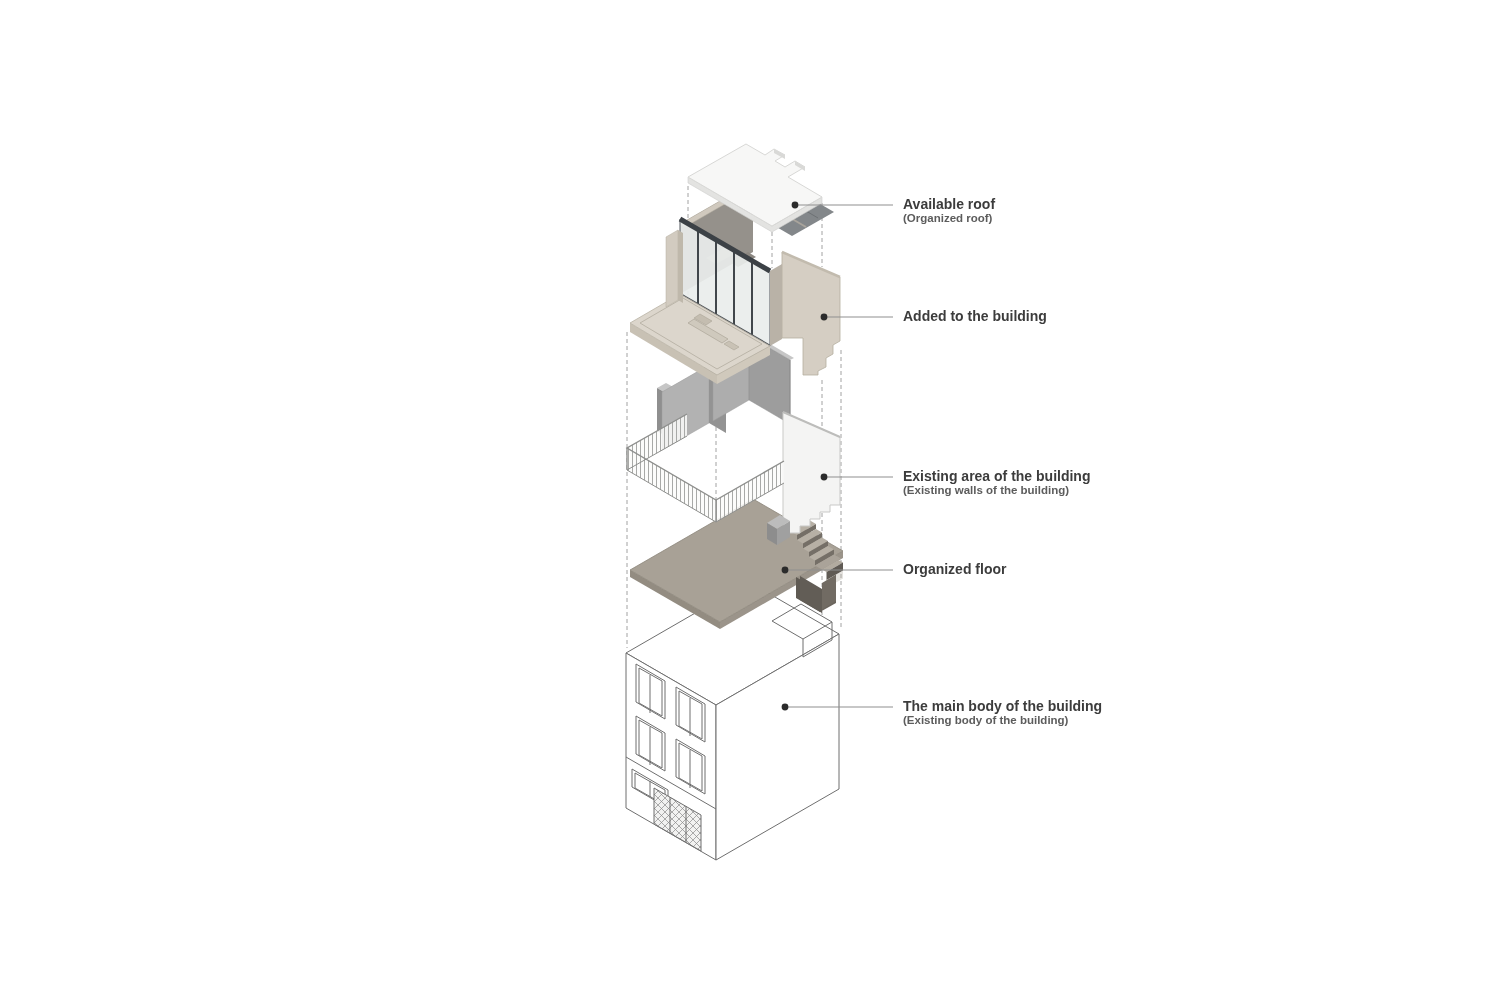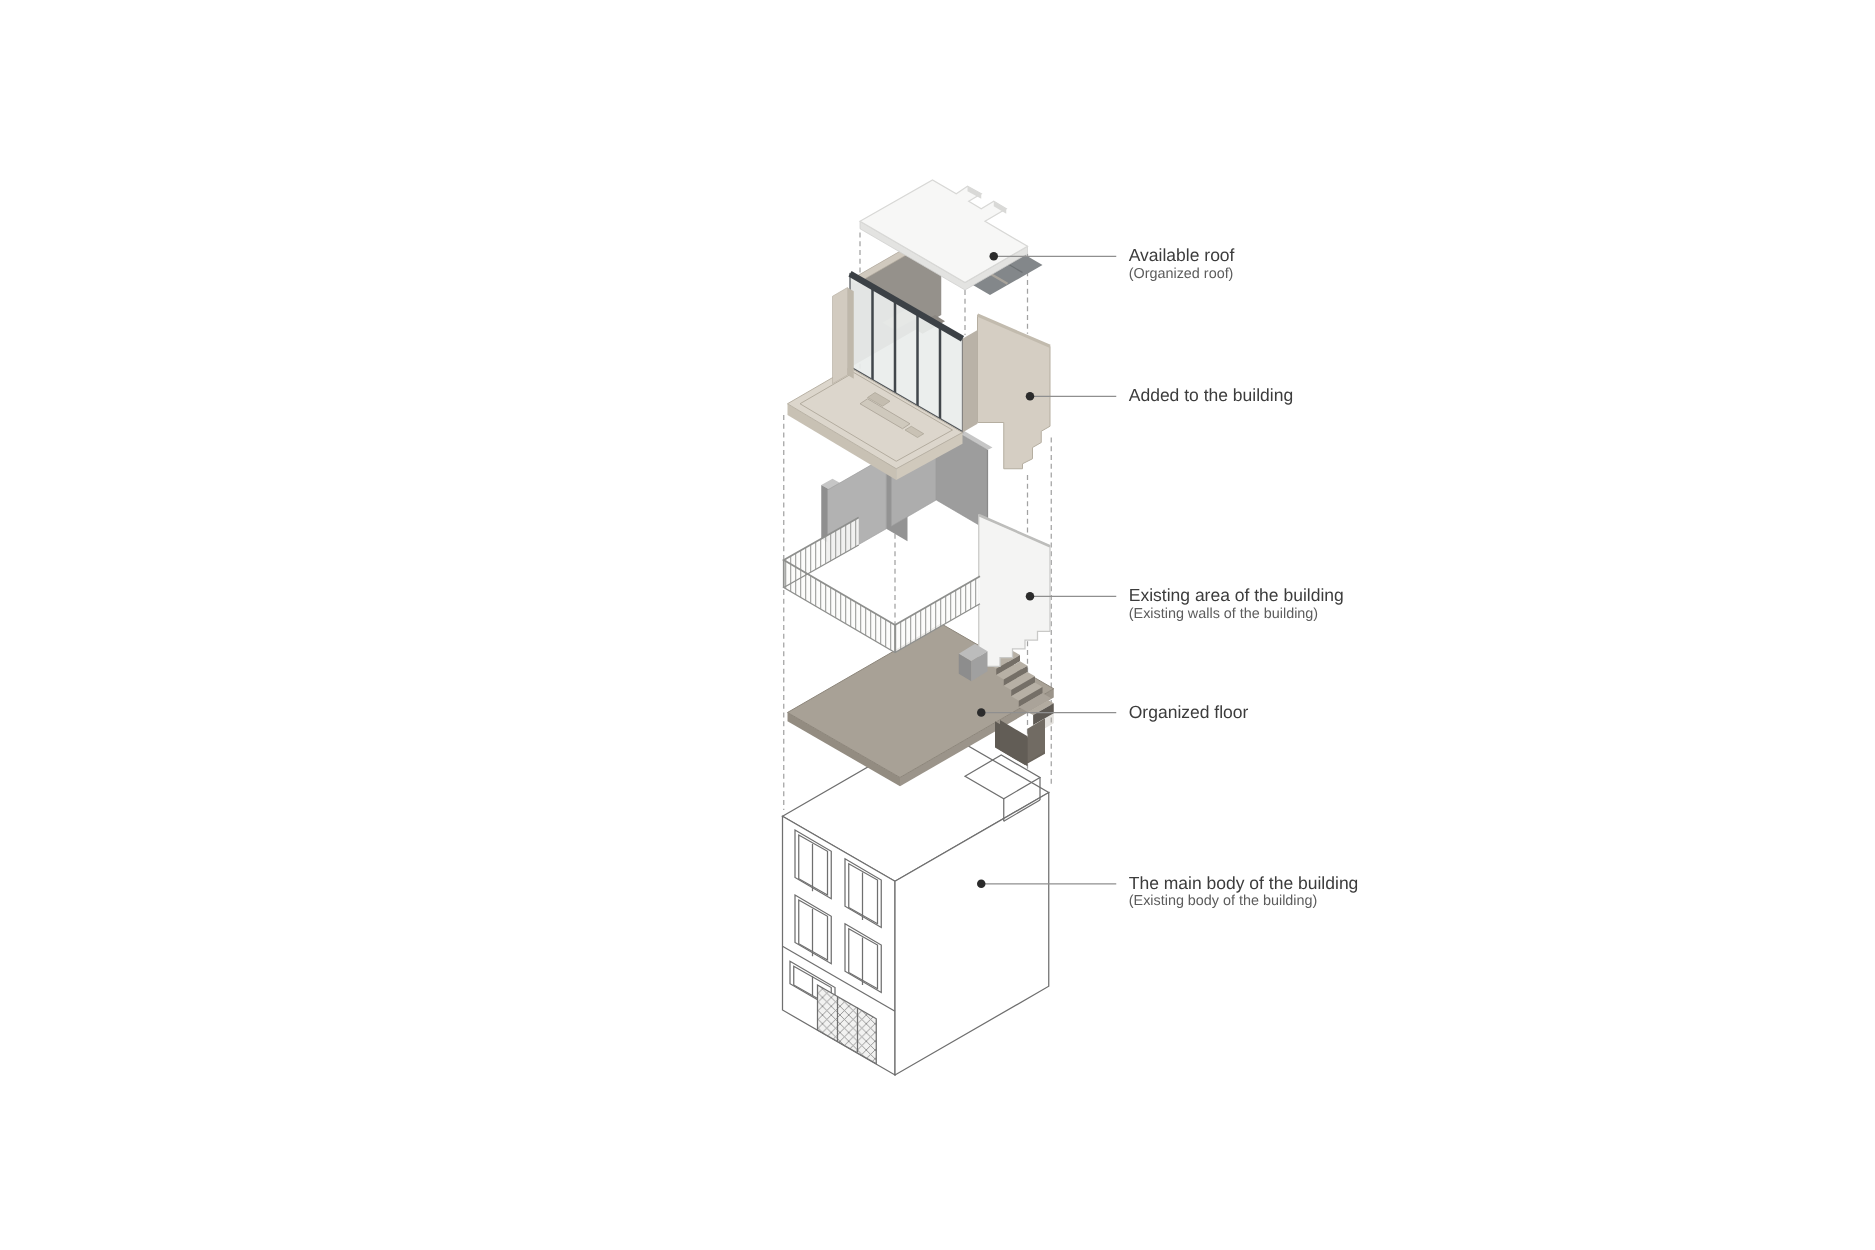--- a/index.html
+++ b/index.html
@@ -1,17 +1,17 @@
 <!DOCTYPE html>
 <html><head>
 <meta charset="utf-8">
 <style>
   html,body{margin:0;padding:0;background:#ffffff;}
   .canvas{position:relative;width:1500px;height:1000px;background:#ffffff;overflow:hidden;
-          font-family:"Liberation Sans","DejaVu Sans",sans-serif;}
+          font-family:"Liberation Sans","DejaVu Sans",sans-serif;font-weight:bold;}
   svg{position:absolute;left:0;top:0;}
   text.lbl-title{font-size:14px;fill:#3c3c3c;font-family:"Liberation Sans","DejaVu Sans",sans-serif;}
   text.lbl-sub{font-size:11.5px;fill:#5c5c5c;font-family:"Liberation Sans","DejaVu Sans",sans-serif;}
   .leader{stroke:#8f8f8f;stroke-width:1;}
   .dashed{stroke:#a2a2a2;stroke-width:1;stroke-dasharray:4 3;fill:none;}
   .wire{fill:#ffffff;stroke:#6f6f6f;stroke-width:1;}
   .wireline{stroke:#6f6f6f;stroke-width:1;fill:none;}
 </style>
 </head>
 <body>

